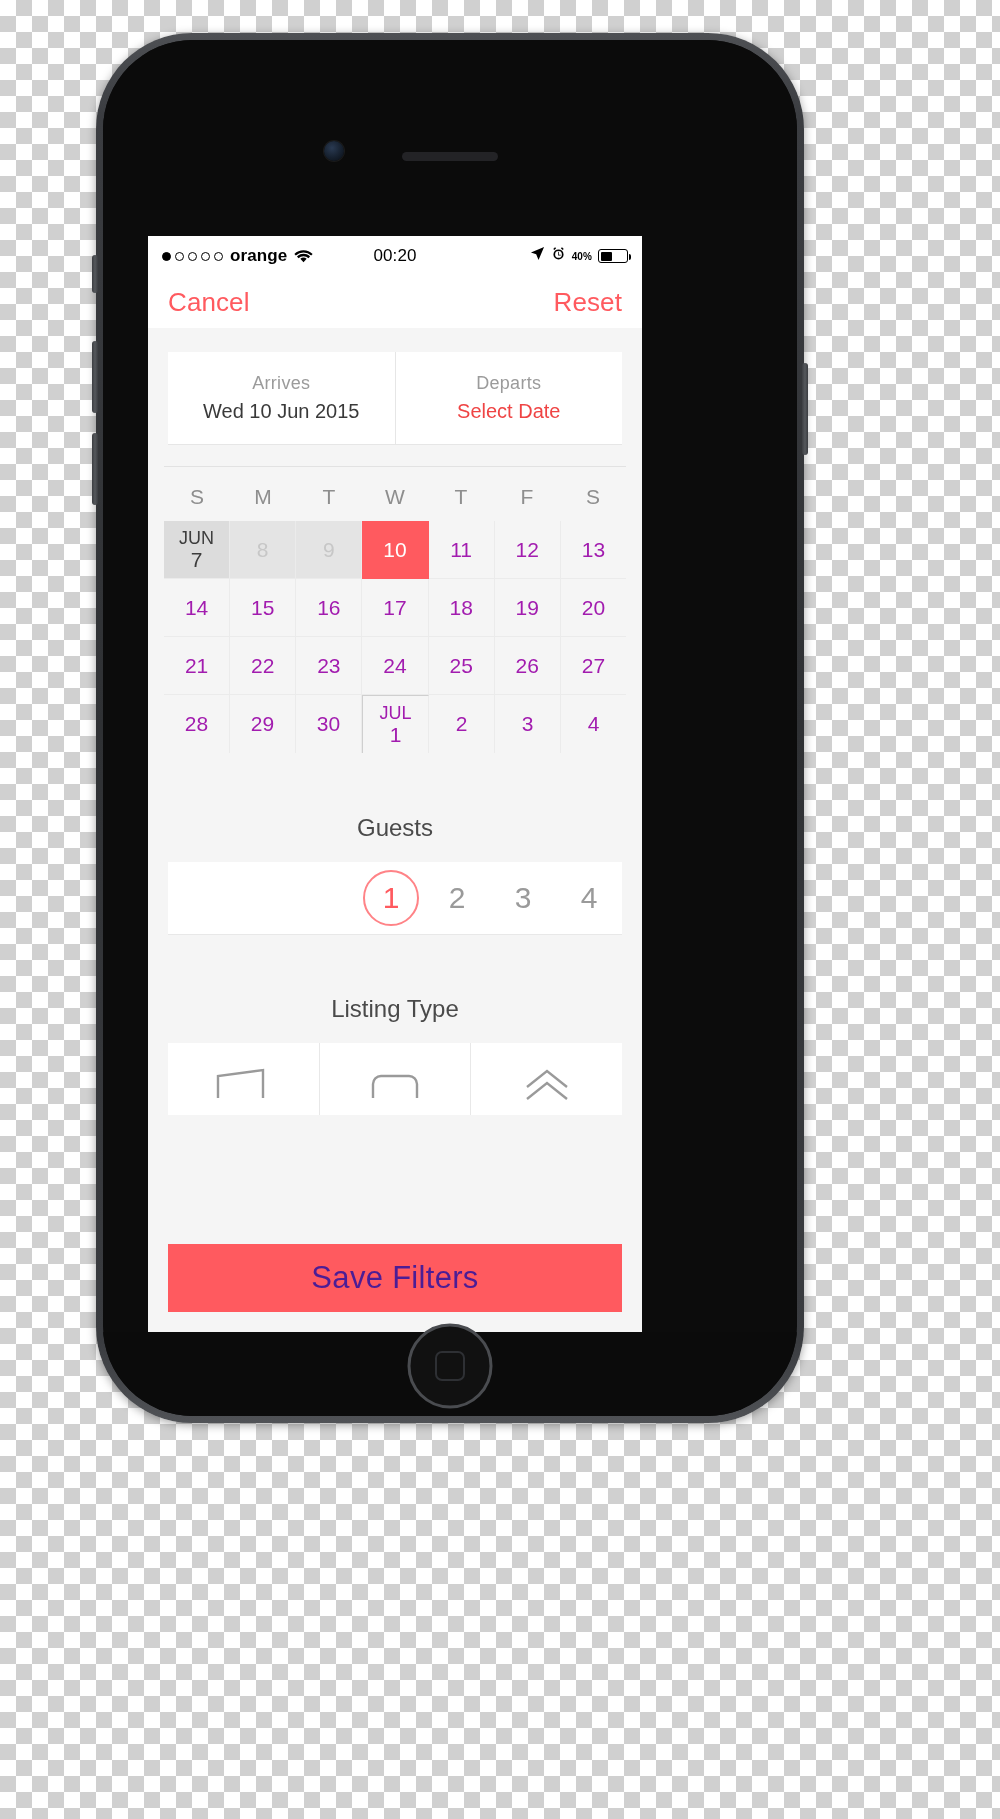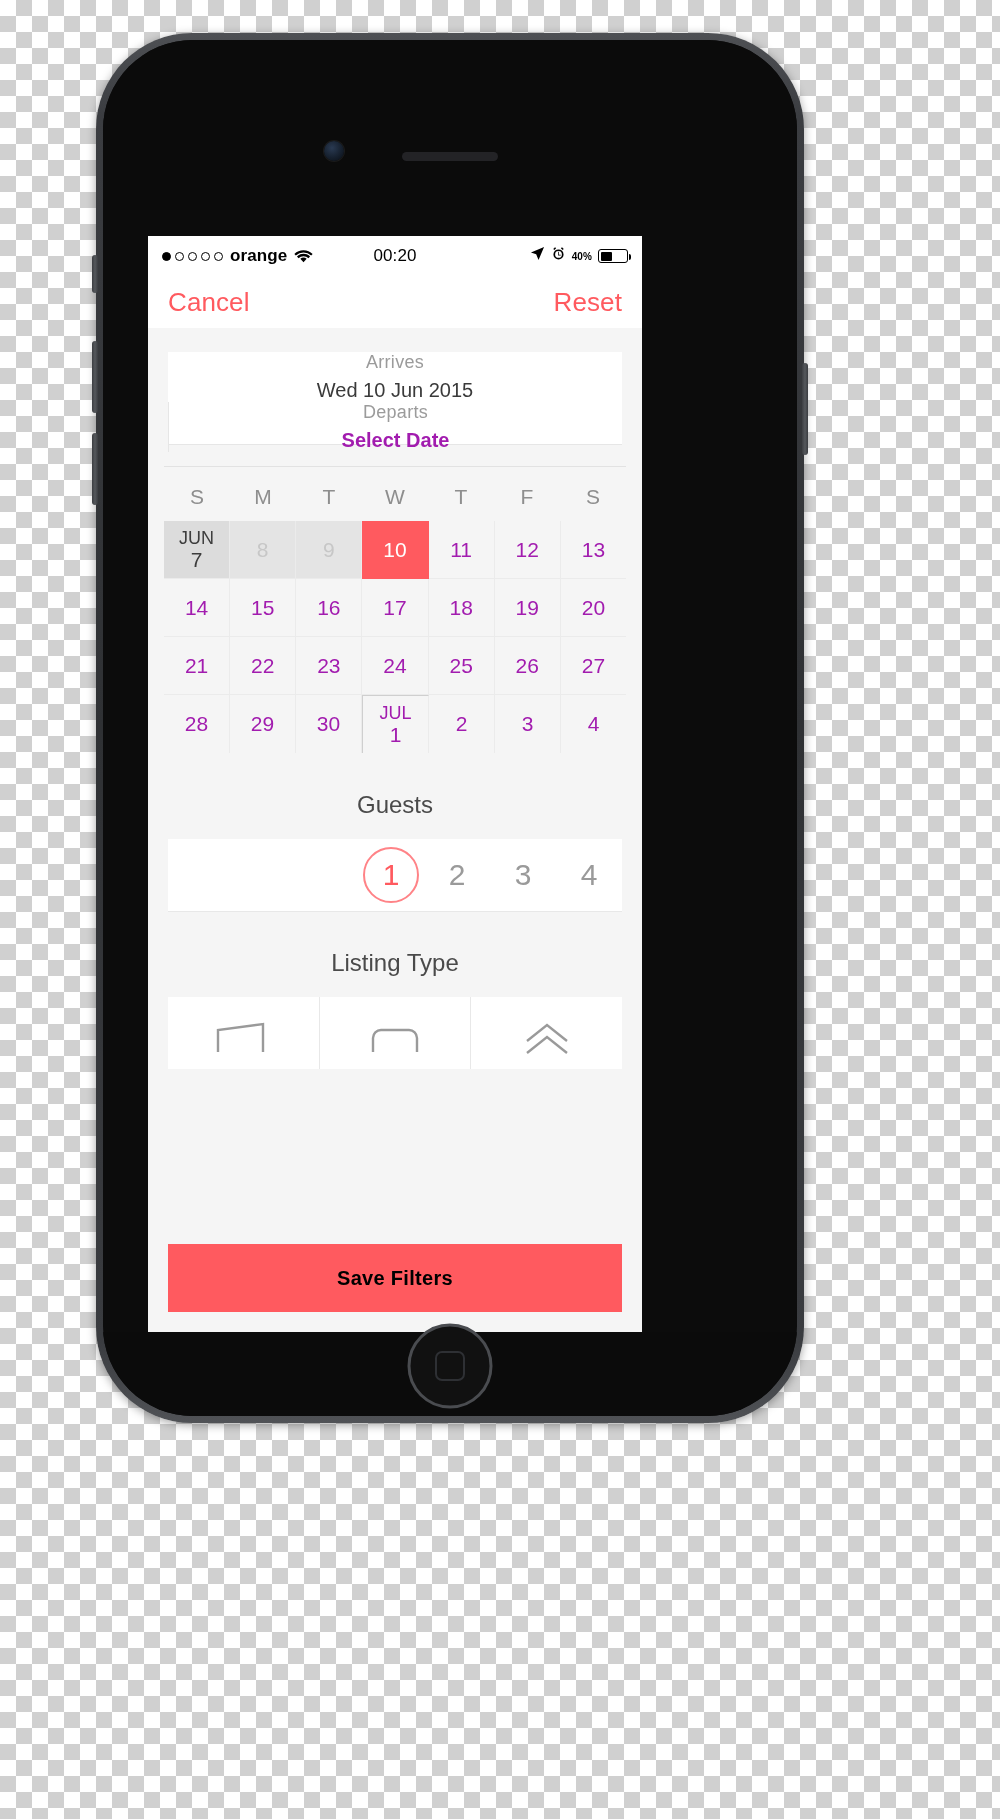--- a/index.html
+++ b/index.html
@@ -146,34 +146,33 @@
     overflow: hidden;
   }
 
   
   .date-card {
     margin: 24px 20px 0 20px;
     background: #ffffff;
     display: flex;
     height: 92px;
     box-shadow: 0 1px 0 rgba(0,0,0,0.06);
-    flex-direction: column;
   }
   .date-col {
     flex: 1;
     display: flex;
     flex-direction: column;
     align-items: center;
     justify-content: center;
     gap: 6px;
   }
   .date-col + .date-col { border-left: 1px solid #e6e6e6; }
   .date-label { font-size: 18px; color: #9b9b9b; letter-spacing: 0.3px; }
   .date-value { font-size: 20px; color: #3a3a3a; }
-  .date-value.placeholder { color: #a21caf; font-weight: bold; }
+  .date-value.placeholder { color: #ef4444; }
 
   
   .weekdays {
     display: flex;
     margin: 22px 16px 0 16px;
     border-top: 1px solid #e2e2e2;
     padding-top: 18px;
   }
   .weekday {
     flex: 1;
@@ -211,21 +210,21 @@
     border-bottom-color: #ff5a5f;
   }
   .cal-cell.month-break { border-top: 1px solid #cfcfcf; border-left: 1px solid #cfcfcf; }
   .cal-month { font-size: 18px; display: block; }
 
   
   .section-title {
     text-align: center;
     font-size: 24px;
     color: #4a4a4a;
-    margin-top: 38px;
+    margin-top: 61px;
   }
 
   
   .guest-strip {
     margin: 20px 20px 0 20px;
     background: #ffffff;
     height: 72px;
     display: flex;
     align-items: center;
     overflow: hidden;
@@ -274,24 +273,24 @@
     position: absolute;
     left: 0; right: 0; bottom: 0;
     padding: 0 20px 20px 20px;
     background: linear-gradient(180deg, rgba(245,245,245,0) 0%, #f5f5f5 22%, #f5f5f5 100%);
     padding-top: 14px;
   }
   .save-btn {
     width: 100%;
     height: 68px;
     background: #ff5a5f;
-    color: #000000;
+    color: #4c1d95;
     border: none;
-    font-size: 20px;
-    font-weight: bold;
+    font-size: 31px;
+    font-weight: normal;
     letter-spacing: 0.3px;
     cursor: pointer;
     font-family: "Liberation Sans", sans-serif;
   }
 
   
   .bezel-bottom {
     position: absolute;
     left: 0; bottom: 0; width: 100%; height: 84px;
     background: #0b0b0b;

